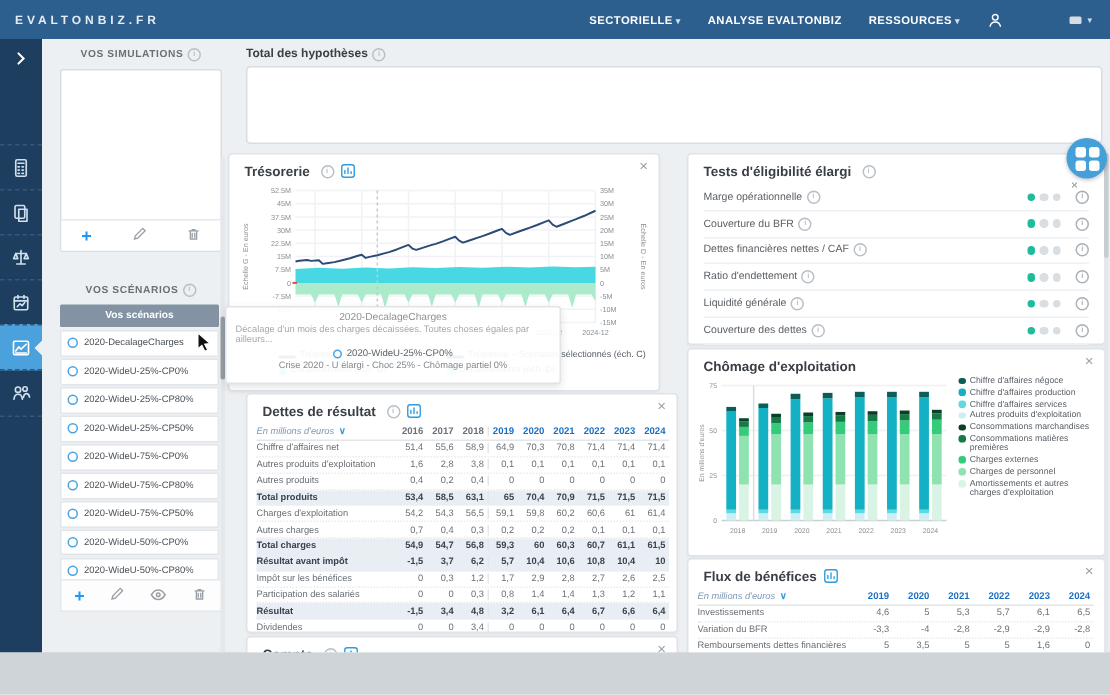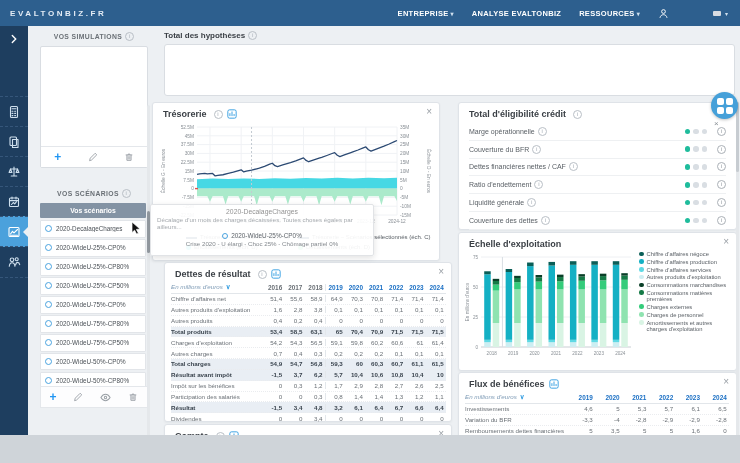--- a/index.html
+++ b/index.html
@@ -98,21 +98,21 @@
   svg text{font-family:"Liberation Sans",sans-serif;}
 </style>
 </head>
 <body>
 
 <div class="app">
 
   <div class="hdr">
     <div class="brand">EVALTONBIZ.FR</div>
     <div class="hdr-nav">
-      <span class="hdr-item"><span>ENTREPRISE</span><span class="hdr-caret">▾</span></span>
+      <span class="hdr-item"><span>SECTORIELLE</span><span class="hdr-caret">▾</span></span>
       <span class="hdr-item"><span>ANALYSE EVALTONBIZ</span></span>
       <span class="hdr-item"><span>RESSOURCES</span><span class="hdr-caret">▾</span></span>
       <span style="display:flex;">
         <svg width="11" height="11" viewBox="0 0 14 14">
             <circle cx="7" cy="4.5" r="2.4" fill="none" stroke="#fff" stroke-width="1.2"></circle>
             <path d="M2.5 12.5c.6-2.6 2.3-4 4.5-4s3.9 1.4 4.5 4" fill="none" stroke="#fff" stroke-width="1.2"></path>
           </svg>
       </span>
       <span class="lang" style="margin-left:26px;">
           <span class="flag"></span>
@@ -559,21 +559,21 @@
           <div class="ftc">18,3</div>
           <div class="ftc">18,3</div>
           <div class="ftc">18,3</div>
           <div class="ftc">18,3</div>
         </div>
       </div>
   </div>
 
   <div class="card" style="left:458px;top:102px;width:277px;height:126px;">
     <div class="card-title">
-      <span>Total d'éligibilité crédit</span>
+      <span>Tests d'éligibilité élargi</span>
         <span class="info-i">i</span>
     </div>
     <span class="close-x">×</span>
     <div id="testsRows" style="position:absolute;left:10px;top:20px;width:257px;">
         <div class="test-row">
           <span class="test-lbl">Marge opérationnelle</span>
           <span class="info-i">i</span>
           <span class="test-dots">
             <span class="tdot" style="background: rgb(31, 188, 156);"></span>
             <span class="tdot" style="background: rgb(217, 222, 227);"></span>
@@ -629,21 +629,21 @@
             <span class="tdot" style="background: rgb(217, 222, 227);"></span>
             <span class="tdot" style="background: rgb(217, 222, 227);"></span>
           </span>
           <span class="tring">i</span>
         </div>
       </div>
   </div>
 
   <div class="card" style="left:458px;top:232px;width:277px;height:137px;">
     <div class="card-title">
-      <span>Échelle d'exploitation</span>
+      <span>Chômage d'exploitation</span>
     </div>
     <span class="close-x">×</span>
     <svg id="barChart" width="172" height="116" viewBox="0 0 172 116" style="position:absolute;left:6px;top:18px;">
         <line x1="16" y1="96" x2="166" y2="96" stroke="#c9ced3"></line>
         <text x="13" y="97.8" text-anchor="end" font-size="4.6" fill="#8a9096">0</text>
         <line x1="16" y1="66" x2="166" y2="66" stroke="#eef0f3"></line>
         <text x="13" y="67.8" text-anchor="end" font-size="4.6" fill="#8a9096">25</text>
         <line x1="16" y1="36" x2="166" y2="36" stroke="#eef0f3"></line>
         <text x="13" y="37.8" text-anchor="end" font-size="4.6" fill="#8a9096">50</text>
         <line x1="16" y1="6" x2="166" y2="6" stroke="#eef0f3"></line>

